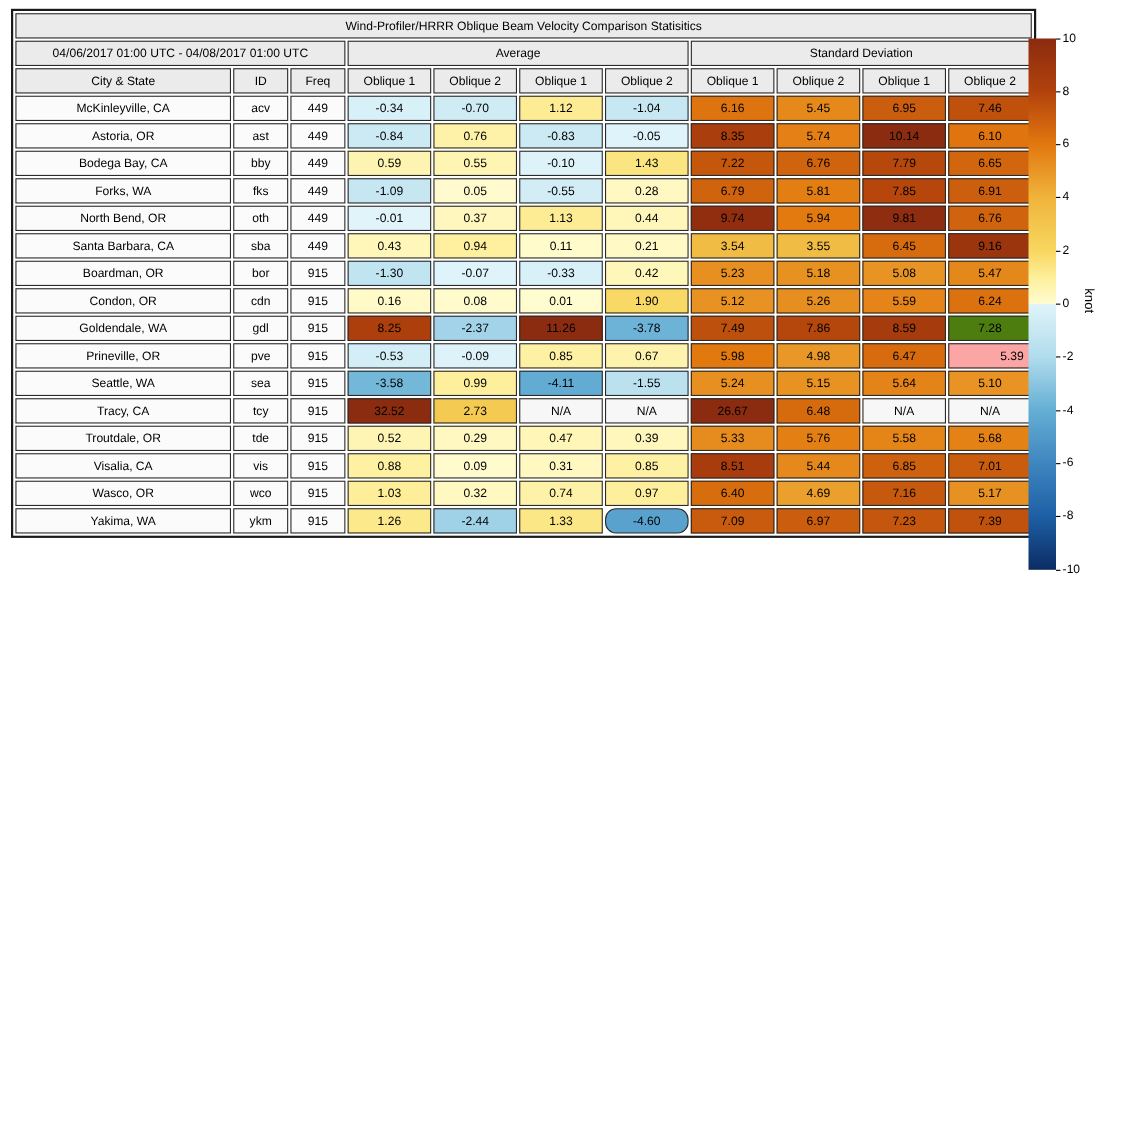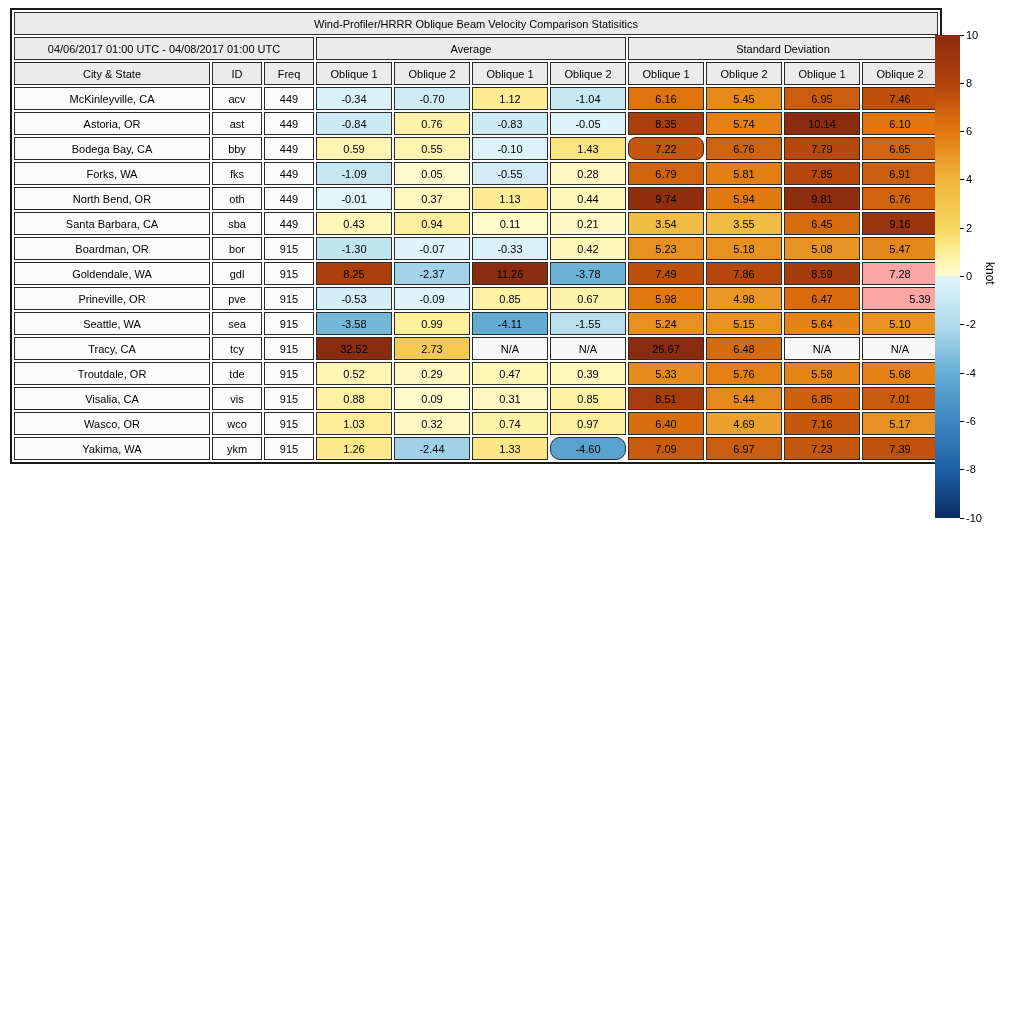--- a/index.html
+++ b/index.html
@@ -88,21 +88,21 @@
           <td class="" style="background: rgb(224, 117, 15);">6.10</td>
         </tr>
         <tr>
           <td class="sitecell">Bodega Bay, CA</td>
           <td class="sitecell">bby</td>
           <td class="sitecell">449</td>
           <td class="" style="background: rgb(254, 244, 177);">0.59</td>
           <td class="" style="background: rgb(254, 245, 179);">0.55</td>
           <td class="" style="background: rgb(222, 243, 249);">-0.10</td>
           <td class="" style="background: rgb(251, 229, 129);">1.43</td>
-          <td class="" style="background: rgb(197, 87, 13); border-radius: 8px;">7.22</td>
+          <td class="" style="background: rgb(197, 87, 13);">7.22</td>
           <td class="" style="background: rgb(208, 99, 14);">6.76</td>
           <td class="" style="background: rgb(183, 72, 12);">7.79</td>
           <td class="" style="background: rgb(210, 102, 14);">6.65</td>
         </tr>
         <tr>
           <td class="sitecell">Forks, WA</td>
           <td class="sitecell">fks</td>
           <td class="sitecell">449</td>
           <td class="" style="background: rgb(198, 231, 242);">-1.09</td>
           <td class="" style="background: rgb(255, 251, 206);">0.05</td>
@@ -146,31 +146,44 @@
           <td class="" style="background: rgb(193, 228, 241);">-1.30</td>
           <td class="" style="background: rgb(222, 243, 250);">-0.07</td>
           <td class="" style="background: rgb(216, 240, 248);">-0.33</td>
           <td class="" style="background: rgb(255, 247, 186);">0.42</td>
           <td class="" style="background: rgb(231, 143, 32);">5.23</td>
           <td class="" style="background: rgb(231, 145, 33);">5.18</td>
           <td class="" style="background: rgb(232, 148, 36);">5.08</td>
           <td class="" style="background: rgb(229, 136, 27);">5.47</td>
         </tr>
         <tr>
+          <td class="sitecell">Condon, OR</td>
+          <td class="sitecell">cdn</td>
+          <td class="sitecell">915</td>
+          <td class="" style="background: rgb(255, 250, 200);">0.16</td>
+          <td class="" style="background: rgb(255, 251, 205);">0.08</td>
+          <td class="" style="background: rgb(255, 252, 208);">0.01</td>
+          <td class="" style="background: rgb(249, 217, 101);">1.90</td>
+          <td class="" style="background: rgb(232, 146, 35);">5.12</td>
+          <td class="" style="background: rgb(231, 142, 32);">5.26</td>
+          <td class="" style="background: rgb(229, 132, 24);">5.59</td>
+          <td class="" style="background: rgb(220, 114, 15);">6.24</td>
+        </tr>
+        <tr>
           <td class="sitecell">Goldendale, WA</td>
           <td class="sitecell">gdl</td>
           <td class="sitecell">915</td>
           <td class="" style="background: rgb(173, 63, 13);">8.25</td>
           <td class="" style="background: rgb(162, 211, 232);">-2.37</td>
           <td class="" style="background: rgb(139, 43, 16);">11.26</td>
           <td class="" style="background: rgb(108, 179, 215);">-3.78</td>
           <td class="" style="background: rgb(190, 80, 13);">7.49</td>
           <td class="" style="background: rgb(181, 70, 12);">7.86</td>
           <td class="" style="background: rgb(166, 59, 13);">8.59</td>
-          <td class="" style="background: #fca5a5;">7.28</td>
+          <td class="" style="background: #4d7c0f;">7.28</td>
         </tr>
         <tr>
           <td class="sitecell">Prineville, OR</td>
           <td class="sitecell">pve</td>
           <td class="sitecell">915</td>
           <td class="" style="background: rgb(211, 238, 246);">-0.53</td>
           <td class="" style="background: rgb(222, 243, 249);">-0.09</td>
           <td class="" style="background: rgb(254, 241, 163);">0.85</td>
           <td class="" style="background: rgb(254, 243, 173);">0.67</td>
           <td class="" style="background: rgb(226, 121, 15);">5.98</td>

